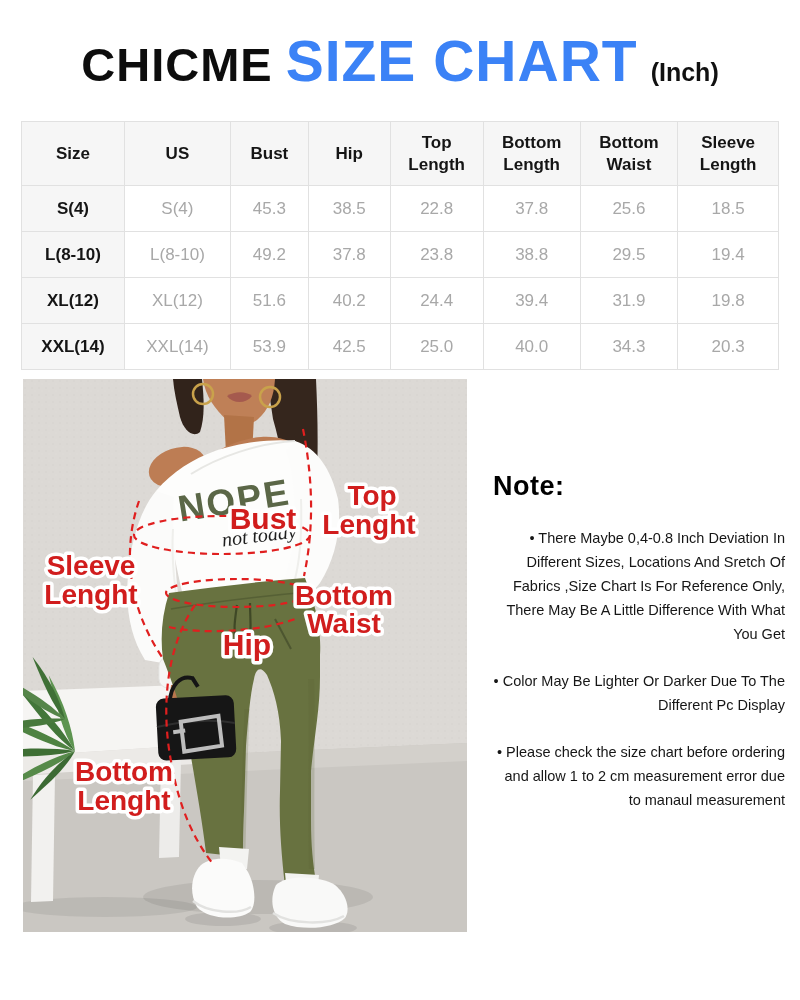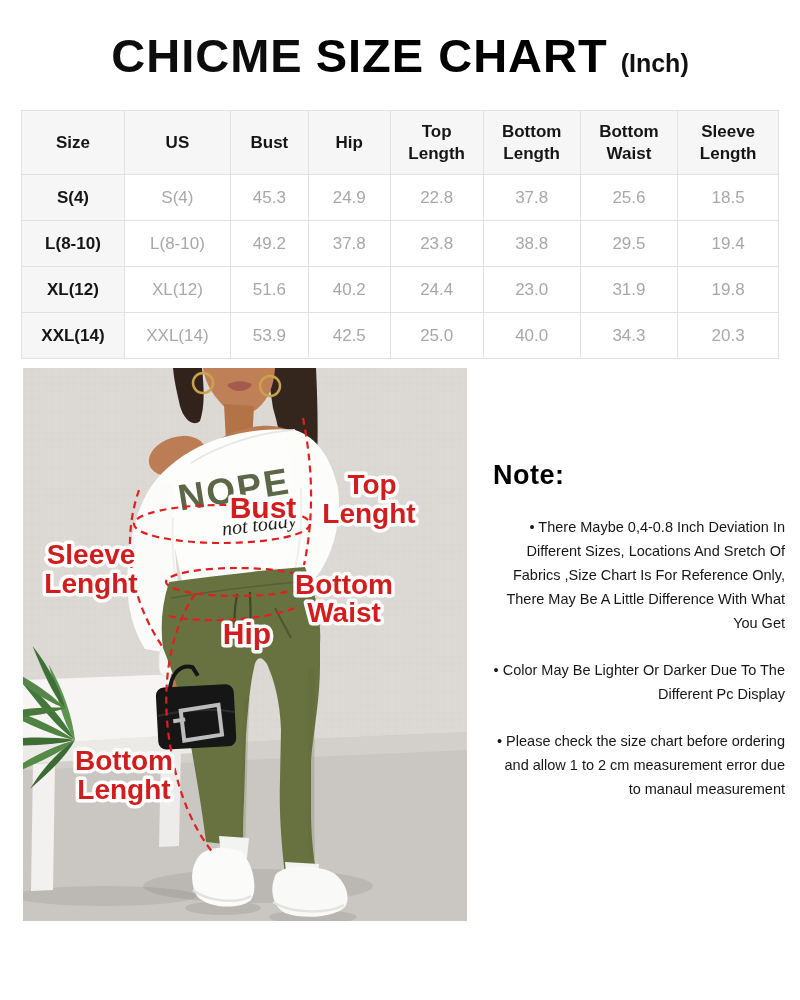--- a/index.html
+++ b/index.html
@@ -4,21 +4,21 @@
 <style>
   * { box-sizing: border-box; }
   html,body { margin:0; padding:0; background:#ffffff; }
   .page {
     position:relative; width:800px; height:1000px; background:#ffffff;
     font-family:"Liberation Sans", sans-serif; overflow:hidden;
   }
   
   .title-bar { display:flex; justify-content:center; align-items:baseline; gap:13px; padding-top:28px; }
   .brand  { font-size:47px; font-weight:bold; color:#0d0d0d; letter-spacing:1px; }
-  .title-gray { font-size:47px; font-weight:bold; color:#000000; letter-spacing:1px; }
+  .title-gray { font-size:57px; font-weight:bold; color:#3b82f6; letter-spacing:1px; }
   .unit { font-size:25px; font-weight:bold; color:#111; }
   
   table.size-table {
     width:758px; margin:27px 0 0 21px; border-collapse:collapse; table-layout:fixed;
   }
   .size-table th, .size-table td {
     border:1px solid #e1e1e1; text-align:center; vertical-align:middle; padding:2px;
   }
   .size-table thead th {
     background:#f6f6f6; color:#151515; font-size:17px; font-weight:bold;
@@ -76,21 +76,21 @@
         <th>Bottom Length</th>
         <th>Bottom Waist</th>
         <th>Sleeve Length</th>
       </tr>
     </thead>
     <tbody>
       <tr>
         <th>S(4)</th>
         <td>S(4)</td>
         <td>45.3</td>
-        <td>24.9</td>
+        <td>38.5</td>
         <td>22.8</td>
         <td>37.8</td>
         <td>25.6</td>
         <td>18.5</td>
       </tr>
       <tr>
         <th>L(8-10)</th>
         <td>L(8-10)</td>
         <td>49.2</td>
         <td>37.8</td>
@@ -98,21 +98,21 @@
         <td>38.8</td>
         <td>29.5</td>
         <td>19.4</td>
       </tr>
       <tr>
         <th>XL(12)</th>
         <td>XL(12)</td>
         <td>51.6</td>
         <td>40.2</td>
         <td>24.4</td>
-        <td>23.0</td>
+        <td>39.4</td>
         <td>31.9</td>
         <td>19.8</td>
       </tr>
       <tr>
         <th>XXL(14)</th>
         <td>XXL(14)</td>
         <td>53.9</td>
         <td>42.5</td>
         <td>25.0</td>
         <td>40.0</td>

